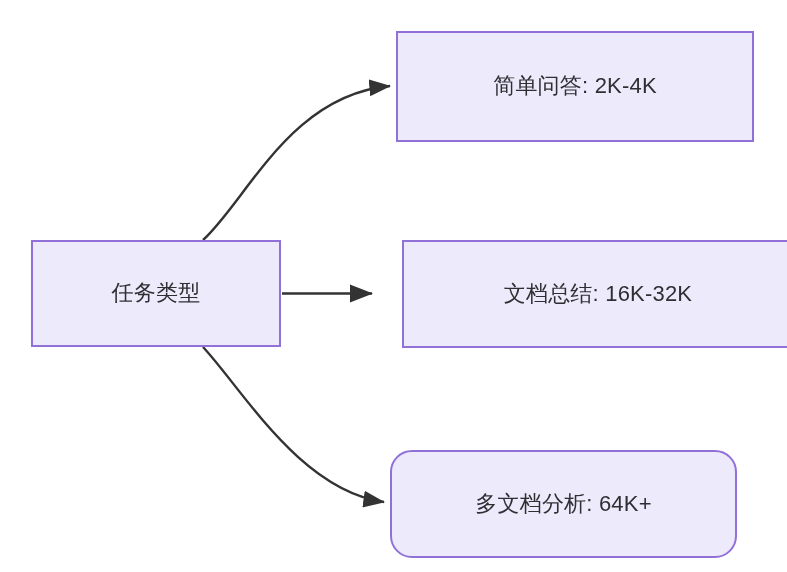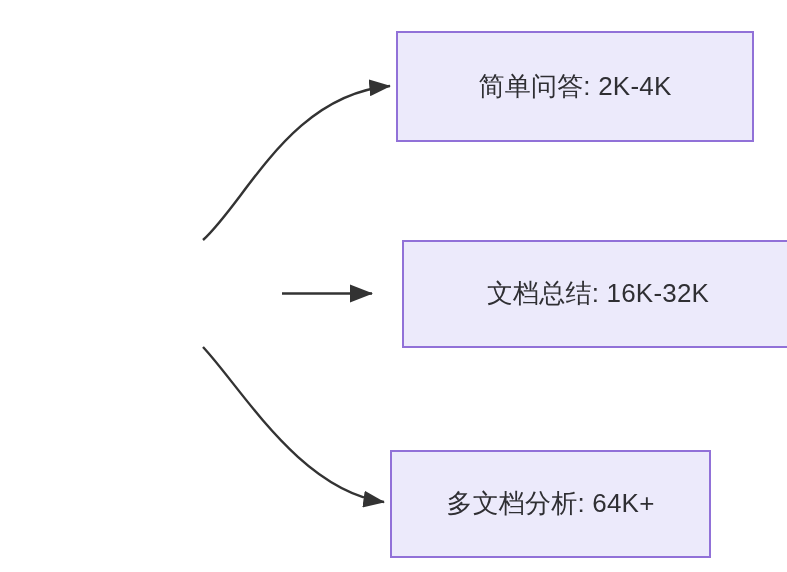--- a/index.html
+++ b/index.html
@@ -33,21 +33,21 @@
     box-sizing: border-box;
     background: #ECEAFB;
     border: 2px solid #9171D8;
     display: flex;
     align-items: center;
     justify-content: center;
     text-align: center;
   }
   .node-label {
     color: #2f2f33;
-    font-size: 26px;
+    font-size: 22px;
     line-height: 1.2;
     letter-spacing: 0.2px;
     white-space: nowrap;
   }
   #node-root {
     left: 31px;
     top: 240px;
     width: 250px;
     height: 107px;
   }
@@ -59,22 +59,23 @@
   }
   #node-doc-summary {
     left: 402px;
     top: 240px;
     width: 392px;
     height: 108px;
   }
   #node-multi-doc {
     left: 390px;
     top: 450px;
-    width: 321px;
+    width: 347px;
     height: 108px;
+    border-radius: 22px;
   }
 </style>
 </head>
 <body>
 
 <div id="diagram-canvas">
 
   <svg class="edge-layer" viewBox="0 0 787 572" width="787" height="572" xmlns="http://www.w3.org/2000/svg">
     <defs>
       <marker id="arrowhead" markerWidth="9" markerHeight="7" refX="8.6" refY="3.5" orient="auto" markerUnits="strokeWidth">
@@ -82,20 +83,23 @@
       </marker>
     </defs>
 
     <path d="M 203,240 C 247,200 290,95 390,86" fill="none" stroke="#333333" stroke-width="2.4" marker-end="url(#arrowhead)"></path>
 
     <path d="M 282,293.5 L 372,293.5" fill="none" stroke="#333333" stroke-width="2.6" marker-end="url(#arrowhead)"></path>
 
     <path d="M 203,347 C 243,390 300,490 384,502" fill="none" stroke="#333333" stroke-width="2.4" marker-end="url(#arrowhead)"></path>
   </svg>
 
+  <div class="node" id="node-root">
+    <span class="node-label">任务类型</span>
+  </div>
 
   <div class="node" id="node-simple-qa">
     <span class="node-label">简单问答: 2K-4K</span>
   </div>
 
   <div class="node" id="node-doc-summary">
     <span class="node-label">文档总结: 16K-32K</span>
   </div>
 
   <div class="node" id="node-multi-doc">

